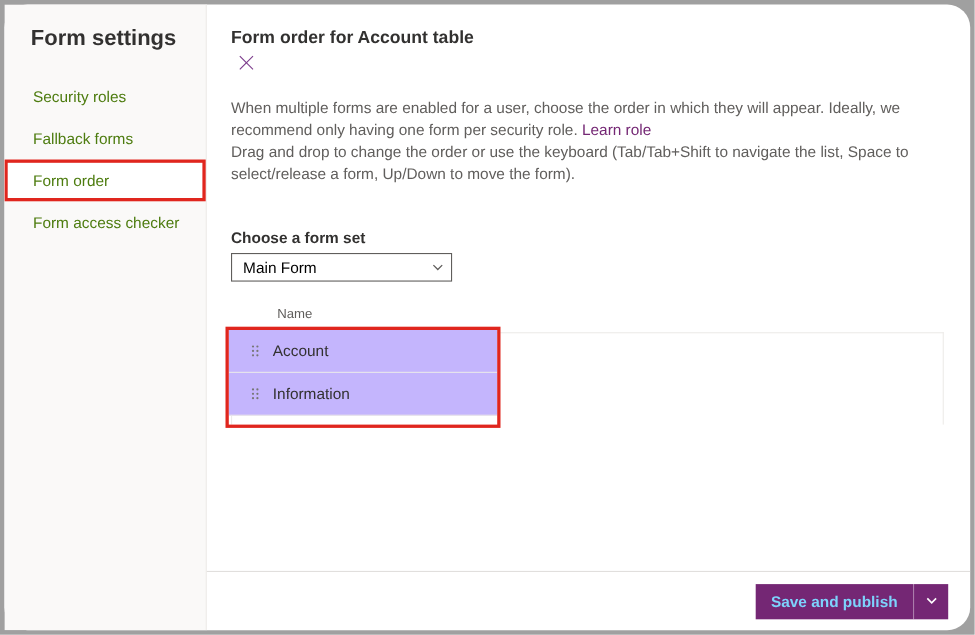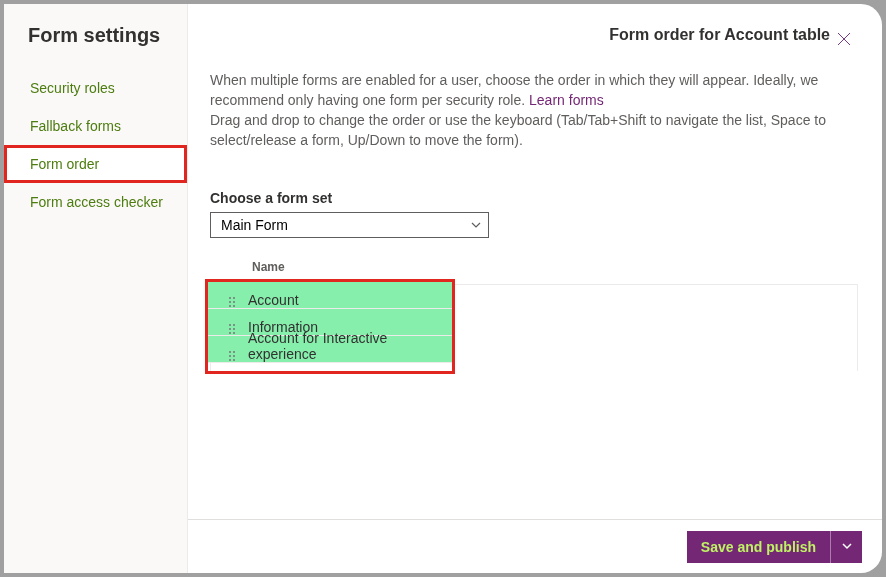--- a/index.html
+++ b/index.html
@@ -55,20 +55,21 @@
     .content {
       flex: 1;
       padding: 22px 24px 0 22px;
       overflow: auto;
     }
     .header {
       display: flex;
       justify-content: flex-end;
       align-items: flex-start;
       margin-bottom: 16px;
+      flex-direction: column;
     }
     .page-title {
       font-size: 16px;
       font-weight: 600;
     }
     .close-btn {
       width: 28px;
       height: 28px;
       display: flex;
       align-items: center;
@@ -90,21 +91,21 @@
     }
     .field-block { margin-top: 40px; }
     .field-label {
       font-size: 14px;
       font-weight: 600;
       display: block;
       margin-bottom: 6px;
     }
     .select-wrap {
       position: relative;
-      width: 279px;
+      width: 201px;
     }
     .select {
       width: 100%;
       height: 26px;
       border: 1px solid #605e5c;
       background: #ffffff;
       padding: 0 24px 0 10px;
       font-size: 14px;
       text-align: left;
       cursor: pointer;
@@ -115,41 +116,40 @@
       transform: translateY(-50%);
       pointer-events: none;
     }
     .select-chevron svg { width: 10px; height: 10px; color: #605e5c; }
 
     .list-area { margin-top: 22px; }
     .list-header {
       font-size: 12px;
       color: #605e5c;
       padding: 0 0 10px 42px;
-      font-weight: bold;
     }
     .list-wrap {
       border: 1px solid #edebe9;
       border-bottom: none;
     }
     .list-highlight {
       outline: 3px solid #e0261e;
       width: 244px;
       padding-bottom: 8px;
       margin-left: -3px;
       margin-top: -3px;
     }
     .list-row {
       display: flex;
-      align-items: flex-end;
-      height: 27px;
+      align-items: center;
+      height: 39px;
       border-bottom: 1px solid #edebe9;
       padding-left: 20px;
       cursor: grab;
-      background: #86efac;
+      background: #c4b5fd;
     }
     .drag-handle {
       display: inline-flex;
       margin-right: 12px;
       color: #767676;
     }
     .drag-handle svg { width: 8px; height: 12px; }
 
     .footer {
       height: 54px;
@@ -168,21 +168,21 @@
       border: 1px solid #8a8886;
       background: #ffffff;
       padding: 0 18px;
     }
     .split-btn {
       display: inline-flex;
       height: 32px;
     }
     .split-main {
       background: #742774;
-      color: #bef264;
+      color: #7dd3fc;
       border: none;
       padding: 0 14px;
       font-weight: 600;
       font-size: 14px;
       font-family: inherit;
       cursor: pointer;
     }
     .split-caret {
       background: #742774;
       color: #ffffff;
@@ -219,21 +219,21 @@
             <span>
               <svg viewBox="0 0 14 14" fill="none" stroke="currentColor" stroke-width="1">
                 <line x1="1" y1="1" x2="13" y2="13"></line>
                   <line x1="13" y1="1" x2="1" y2="13"></line>
               </svg>
             </span>
           </div>
         </div>
 
         <p class="desc">
-          <span>When multiple forms are enabled for a user, choose the order in which they will appear. Ideally, we recommend only having one form per security role. </span><a class="link">Learn forms</a><br>
+          <span>When multiple forms are enabled for a user, choose the order in which they will appear. Ideally, we recommend only having one form per security role. </span><a class="link">Learn role</a><br>
           <span>Drag and drop to change the order or use the keyboard (Tab/Tab+Shift to navigate the list, Space to select/release a form, Up/Down to move the form).</span>
         </p>
 
         <div class="field-block">
           <label class="field-label">Choose a form set</label>
           <div class="select-wrap">
             <button class="select">Main Form</button>
             <span class="select-chevron">
               <svg viewBox="0 0 10 10" fill="none" stroke="currentColor" stroke-width="1.2">
                 <polyline points="1,3 5,7 9,3"></polyline>
@@ -265,33 +265,20 @@
                       <circle cx="2" cy="2" r="1" fill="currentColor"></circle>
                       <circle cx="6" cy="2" r="1" fill="currentColor"></circle>
                       <circle cx="2" cy="6" r="1" fill="currentColor"></circle>
                       <circle cx="6" cy="6" r="1" fill="currentColor"></circle>
                       <circle cx="2" cy="10" r="1" fill="currentColor"></circle>
                       <circle cx="6" cy="10" r="1" fill="currentColor"></circle>
                     </svg>
                 </span>
                 <span>Information</span>
               </div>
-              <div class="list-row">
-                <span class="drag-handle">
-                  <svg viewBox="0 0 8 12">
-                      <circle cx="2" cy="2" r="1" fill="currentColor"></circle>
-                      <circle cx="6" cy="2" r="1" fill="currentColor"></circle>
-                      <circle cx="2" cy="6" r="1" fill="currentColor"></circle>
-                      <circle cx="6" cy="6" r="1" fill="currentColor"></circle>
-                      <circle cx="2" cy="10" r="1" fill="currentColor"></circle>
-                      <circle cx="6" cy="10" r="1" fill="currentColor"></circle>
-                    </svg>
-                </span>
-                <span>Account for Interactive experience</span>
-              </div>
             </div>
           </div>
         </div>
 
       </div>
 
       <div class="footer">
         <div class="split-btn">
           <button class="split-main">Save and publish</button>
           <button class="split-caret">

